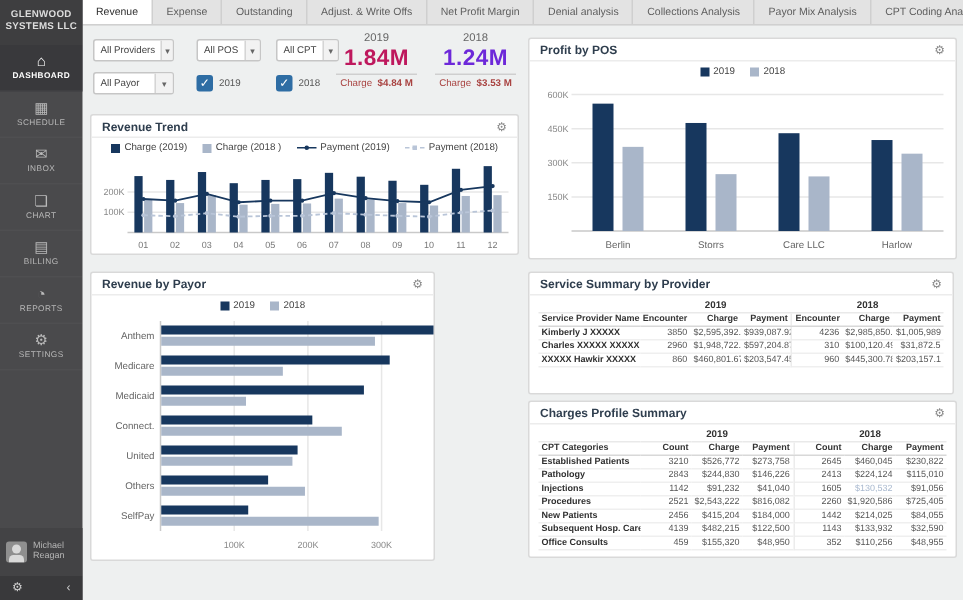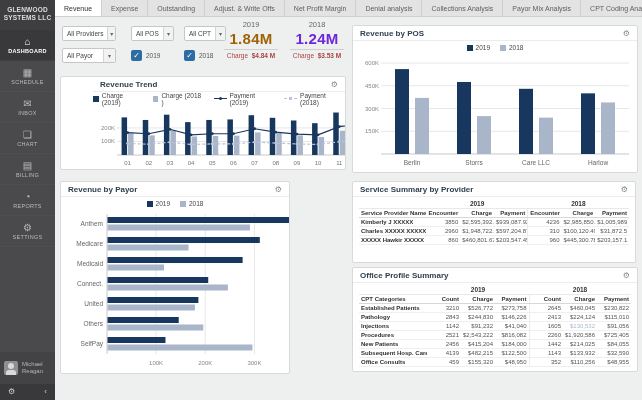--- a/index.html
+++ b/index.html
@@ -39,21 +39,21 @@
   .select .sel-txt { font-size:6.5px; color:#444; padding:0 4px; flex:1; white-space:nowrap; }
   .select .sel-btn { width:12px; height:13px; border-left:1px solid #d5d5d5; background:#f2f2f2;
                      display:flex; align-items:center; justify-content:center; font-size:6px; color:#666; }
   .chk { position:absolute; display:flex; align-items:center; gap:4px; cursor:pointer; }
   .chk .box { width:11px; height:11px; background:#2e6da4; border-radius:2px; color:#fff; font-size:8px;
               line-height:11px; text-align:center; }
   .chk .clabel { font-size:6.5px; color:#555; }
   .kpi { position:absolute; width:58px; text-align:center; }
   .kpi-year { font-size:7.5px; color:#666; }
   .kpi-value { font-size:15px; font-weight:bold; letter-spacing:.3px; margin-top:1px; }
-  .kpi-value.dark { color:#a16207; }
+  .kpi-value.dark { color:#be185d; }
   .kpi-value.light { color:#6d28d9; }
   .kpi-rule { height:1px; background:#cfcfcf; margin:2px 2px 2px 2px; }
   .kpi-sub { font-size:6.5px; color:#a94442; white-space:nowrap; }
   .kpi-sub b { font-weight:bold; }
 
   
   .panel { position:absolute; background:#fff; border:1px solid #d9d9d9; border-radius:2px; overflow:hidden; }
   .panel-head { height:15px; display:flex; align-items:center; justify-content:space-between;
                 padding:0 7px; border-bottom:1px solid #ececec; }
   .panel-title { font-size:8px; font-weight:bold; color:#2f3e4e; }
@@ -173,21 +173,21 @@
     <div class="kpi-rule"></div>
     <div class="kpi-sub"><span>Charge</span>&nbsp;&nbsp;<b>$4.84 M</b></div>
   </div>
   <div class="kpi" style="left:288px; top:20px;">
     <div class="kpi-year">2018</div>
     <div class="kpi-value light">1.24M</div>
     <div class="kpi-rule"></div>
     <div class="kpi-sub"><span>Charge</span>&nbsp;&nbsp;<b>$3.53 M</b></div>
   </div>
 
-  <div class="panel" style="left:60px; top:76px; width:286px; height:94px;padding-left:32px;">
+  <div class="panel" style="left:60px; top:76px; width:286px; height:94px;">
     <div class="panel-head">
       <span class="panel-title">Revenue Trend</span>
       <span class="gear">⚙</span>
     </div>
     <div class="legend" id="legend-trend">
         <span class="li">
           <span class="mk-sq" style="background: rgb(23, 55, 94);"></span>
           <span>Charge (2019)</span>
         </span>
         <span class="li">
@@ -275,21 +275,21 @@
           <text x="182.75000000000003" y="60" text-anchor="middle" font-size="6" fill="#777">08</text>
           <text x="203.91666666666669" y="60" text-anchor="middle" font-size="6" fill="#777">09</text>
           <text x="225.08333333333334" y="60" text-anchor="middle" font-size="6" fill="#777">10</text>
           <text x="246.25000000000003" y="60" text-anchor="middle" font-size="6" fill="#777">11</text>
           <text x="267.4166666666667" y="60" text-anchor="middle" font-size="6" fill="#777">12</text>
         </svg></div>
   </div>
 
   <div class="panel" style="left:352px; top:25px; width:286px; height:148px;">
     <div class="panel-head">
-      <span class="panel-title">Revenue by POS</span>
+      <span class="panel-title">Profit by POS</span>
       <span class="gear">⚙</span>
     </div>
     <div class="legend" id="legend-pos">
         <span class="li">
           <span class="mk-sq" style="background: rgb(23, 55, 94);"></span>
           <span>2019</span>
         </span>
         <span class="li">
           <span class="mk-sq" style="background: rgb(169, 182, 201);"></span>
           <span>2018</span>
@@ -420,21 +420,21 @@
               <td>$445,300.78</td>
               <td>$203,157.1</td>
             </tr>
           </tbody>
         </table>
       </div>
   </div>
 
   <div class="panel" style="left:352px; top:267px; width:286px; height:105px;">
     <div class="panel-head">
-      <span class="panel-title">Office Profile Summary</span>
+      <span class="panel-title">Charges Profile Summary</span>
       <span class="gear">⚙</span>
     </div>
     <div id="table-charges">
         <table>
           <thead>
             <tr class="yearrow">
               <th style="width: 25%;"></th>
               <th colspan="3">2019</th>
               <th colspan="3">2018</th>
             </tr>

